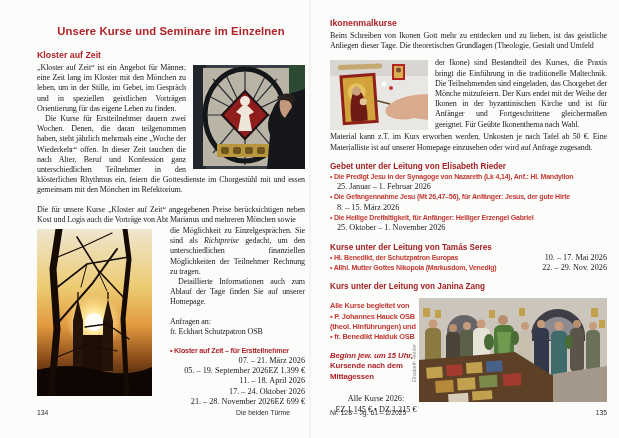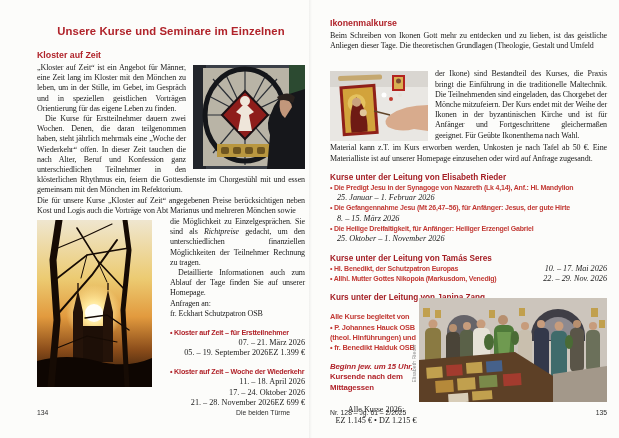--- a/index.html
+++ b/index.html
@@ -20,47 +20,47 @@
   .title{margin:7px 0 0;text-align:center;
     font-family:"Liberation Sans", sans-serif;font-weight:bold;
     font-size:11.3px;color:#b0232a;letter-spacing:0.1px;}
   .sec{margin:13px 0 3px;font-family:"Liberation Sans", sans-serif;
     font-weight:bold;font-size:8.8px;color:#b0232a;}
   .page-r .sec{margin-top:0;}
 
   .p{margin:0;font-size:8px;line-height:10.2px;text-align:justify;
     letter-spacing:-0.1px;}
   .ind{text-indent:8px;}
-  .sp{margin-top:0;}
+  .sp{margin-top:9px;}
 
   figure{margin:0;padding:0;}
   .img-sg{float:right;width:112px;height:104px;margin:2px 0 4px 7px;}
   .img-sg svg,.img-tree svg,.img-icon svg,.img-group svg{display:block;width:100%;height:100%;}
 
   .row2{display:flex;margin-top:1px;gap:10px;}
   .img-tree{width:115px;height:167px;margin:3px 8px 0 0;flex:none;}
   .rcol{flex:1;min-width:0;}
 
   .ctitle{font-family:"Liberation Sans", sans-serif;font-weight:bold;
     font-size:7.2px;letter-spacing:-0.2px;color:#b0232a;margin-top:9px;
     line-height:10px;white-space:nowrap;}
   .drow{display:flex;justify-content:flex-end;font-size:8.2px;
     line-height:10.2px;padding-left:7px;}
 
-  .iconrow{display:flex;margin-top:18px;}
+  .iconrow{display:flex;margin-top:7px;}
   .img-icon{width:98px;height:70px;margin:2px 7px 2px 0;flex:none;}
   .iconrow .p{flex:1;min-width:0;}
 
   .ksec{margin-top:8px;}
   .kshead{font-family:"Liberation Sans", sans-serif;font-weight:bold;
     font-size:8.2px;color:#a41e24;line-height:11px;}
   .ktitle{font-family:"Liberation Sans", sans-serif;font-weight:bold;
     font-size:7px;letter-spacing:-0.2px;color:#c23a35;line-height:10.4px;
     white-space:nowrap;}
-  .kdate{font-size:8.2px;line-height:10.2px;padding-left:7px;color:#1b1b1b;font-style:italic;}
+  .kdate{font-size:8.2px;line-height:10.2px;padding-left:7px;color:#1b1b1b;}
   .kitem.flexrow{display:flex;justify-content:space-between;align-items:flex-end;}
   .kitem.flexrow .kdate{padding-left:0;white-space:nowrap;}
 
   .bottomrow{margin-top:9px;width:92px;}
   .acc{font-family:"Liberation Sans", sans-serif;font-weight:bold;
     font-size:7.4px;letter-spacing:-0.2px;color:#c23a35;line-height:10.2px;
     white-space:nowrap;}
   .begin{margin-top:9px;font-family:"Liberation Sans", sans-serif;
     font-weight:bold;font-size:7.8px;letter-spacing:-0.1px;color:#b0232a;
     line-height:10.2px;width:100px;}
@@ -181,21 +181,20 @@
               <span>07. – 21. März 2026</span>
               <span></span>
             </div>
             <div class="drow">
               <span>05. – 19. September 2026</span>
               <span>EZ 1.399 €</span>
             </div>
           </div>
 
           <div>
-            <div class="ctitle">• Kloster auf Zeit – Woche der Wiederkehr</div>
             <div class="drow">
               <span>11. – 18. April 2026</span>
               <span></span>
             </div>
             <div class="drow">
               <span>17. – 24. Oktober 2026</span>
               <span></span>
             </div>
             <div class="drow">
               <span>21. – 28. November 2026</span>
@@ -234,21 +233,21 @@
           <circle cx="61" cy="28" r="2" fill="#c03a30"></circle>
           <circle cx="70" cy="24" r="2" fill="#e6e2da"></circle>
         </svg>
       </figure>
       <p class="p">der Ikone) sind Bestandteil des Kurses, die Praxis bringt die Einführung in die traditionelle Maltechnik. Die Teilnehmenden sind eingeladen, das Chorgebet der Mönche mitzufeiern. Der Kurs endet mit der Weihe der Ikonen in der byzantinischen Kirche und ist für Anfänger und Fortgeschrittene gleichermaßen geeignet. Für Geübte Ikonenthema nach Wahl.</p>
     </div>
 
     <p class="p">Material kann z.T. im Kurs erworben werden, Unkosten je nach Tafel ab 50 €. Eine Materialliste ist auf unserer Homepage einzusehen oder wird auf Anfrage zugesandt.</p>
 
     <div class="ksec">
-      <div class="kshead">Kurse unter der Leitung von Elisabeth Rieder</div>
+      <div class="kshead">Gebet unter der Leitung von Elisabeth Rieder</div>
       <div>
         <div class="ktitle">• Die Predigt Jesu in der Synagoge von Nazareth (Lk 4,14), Anf.: Hl. Mandylion</div>
         <div class="kdate">25. Januar – 1. Februar 2026</div>
       </div>
       <div>
         <div class="ktitle">• Die Gefangennahme Jesu (Mt 26,47–56), für Anfänger: Jesus, der gute Hirte</div>
         <div class="kdate">8. – 15. März 2026</div>
       </div>
       <div>
         <div class="ktitle">• Die Heilige Dreifaltigkeit, für Anfänger: Heiliger Erzengel Gabriel</div>

